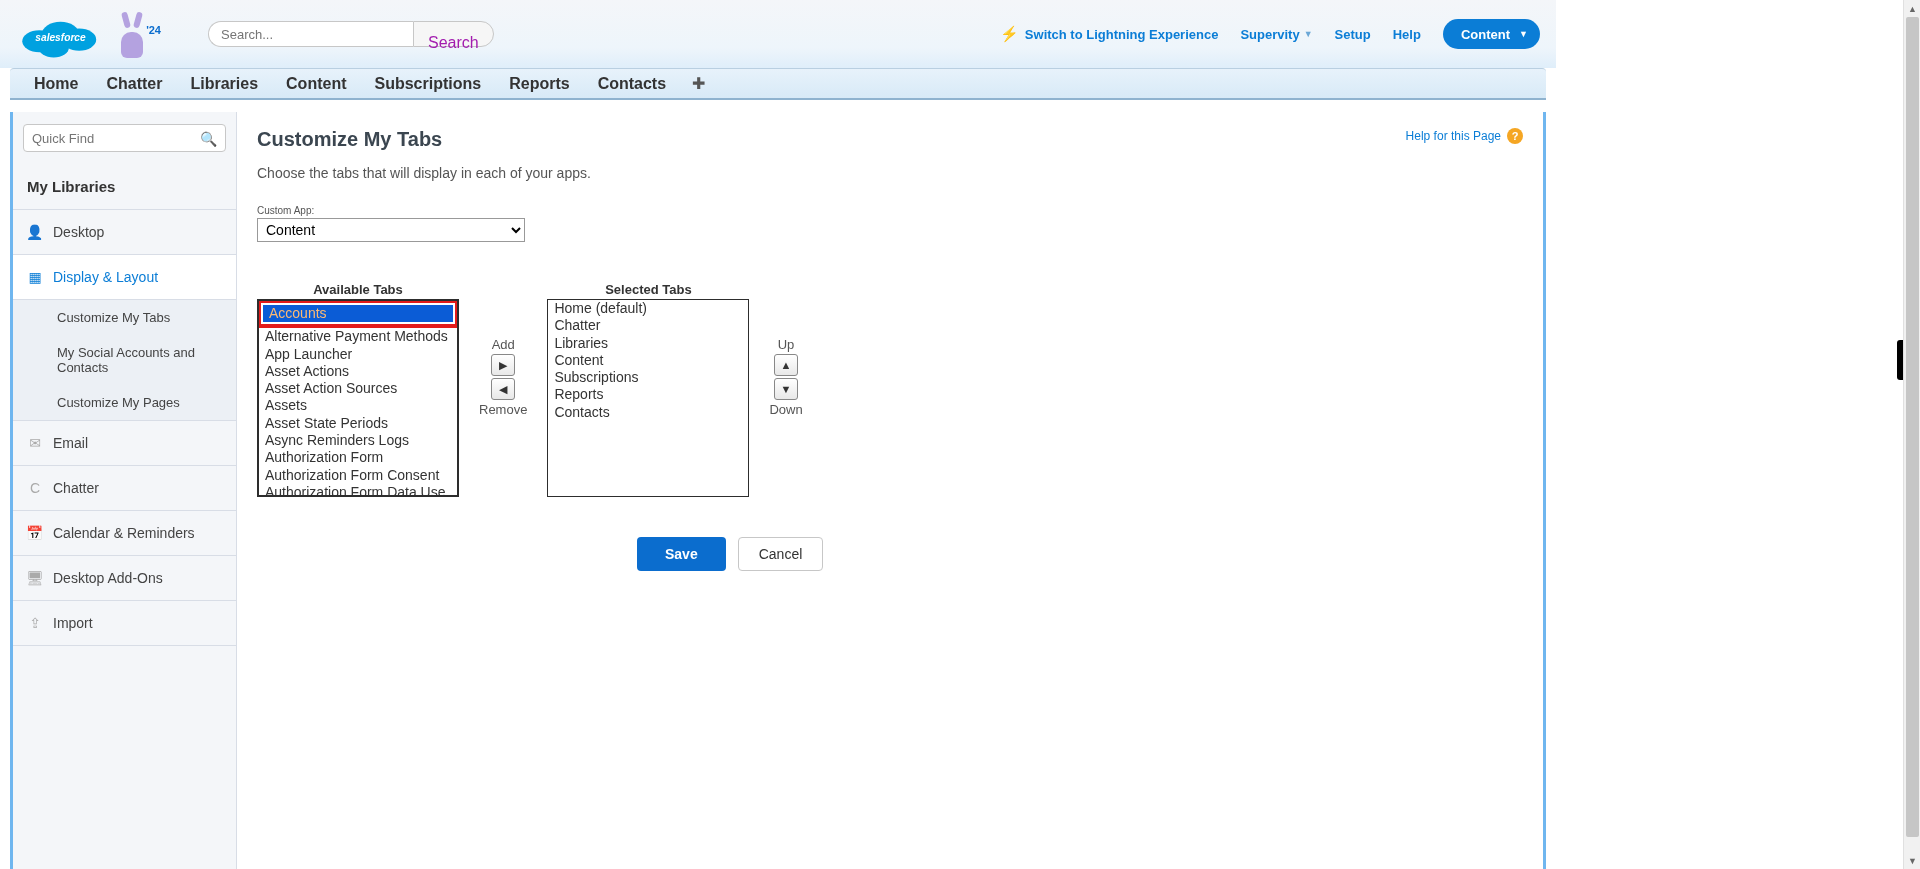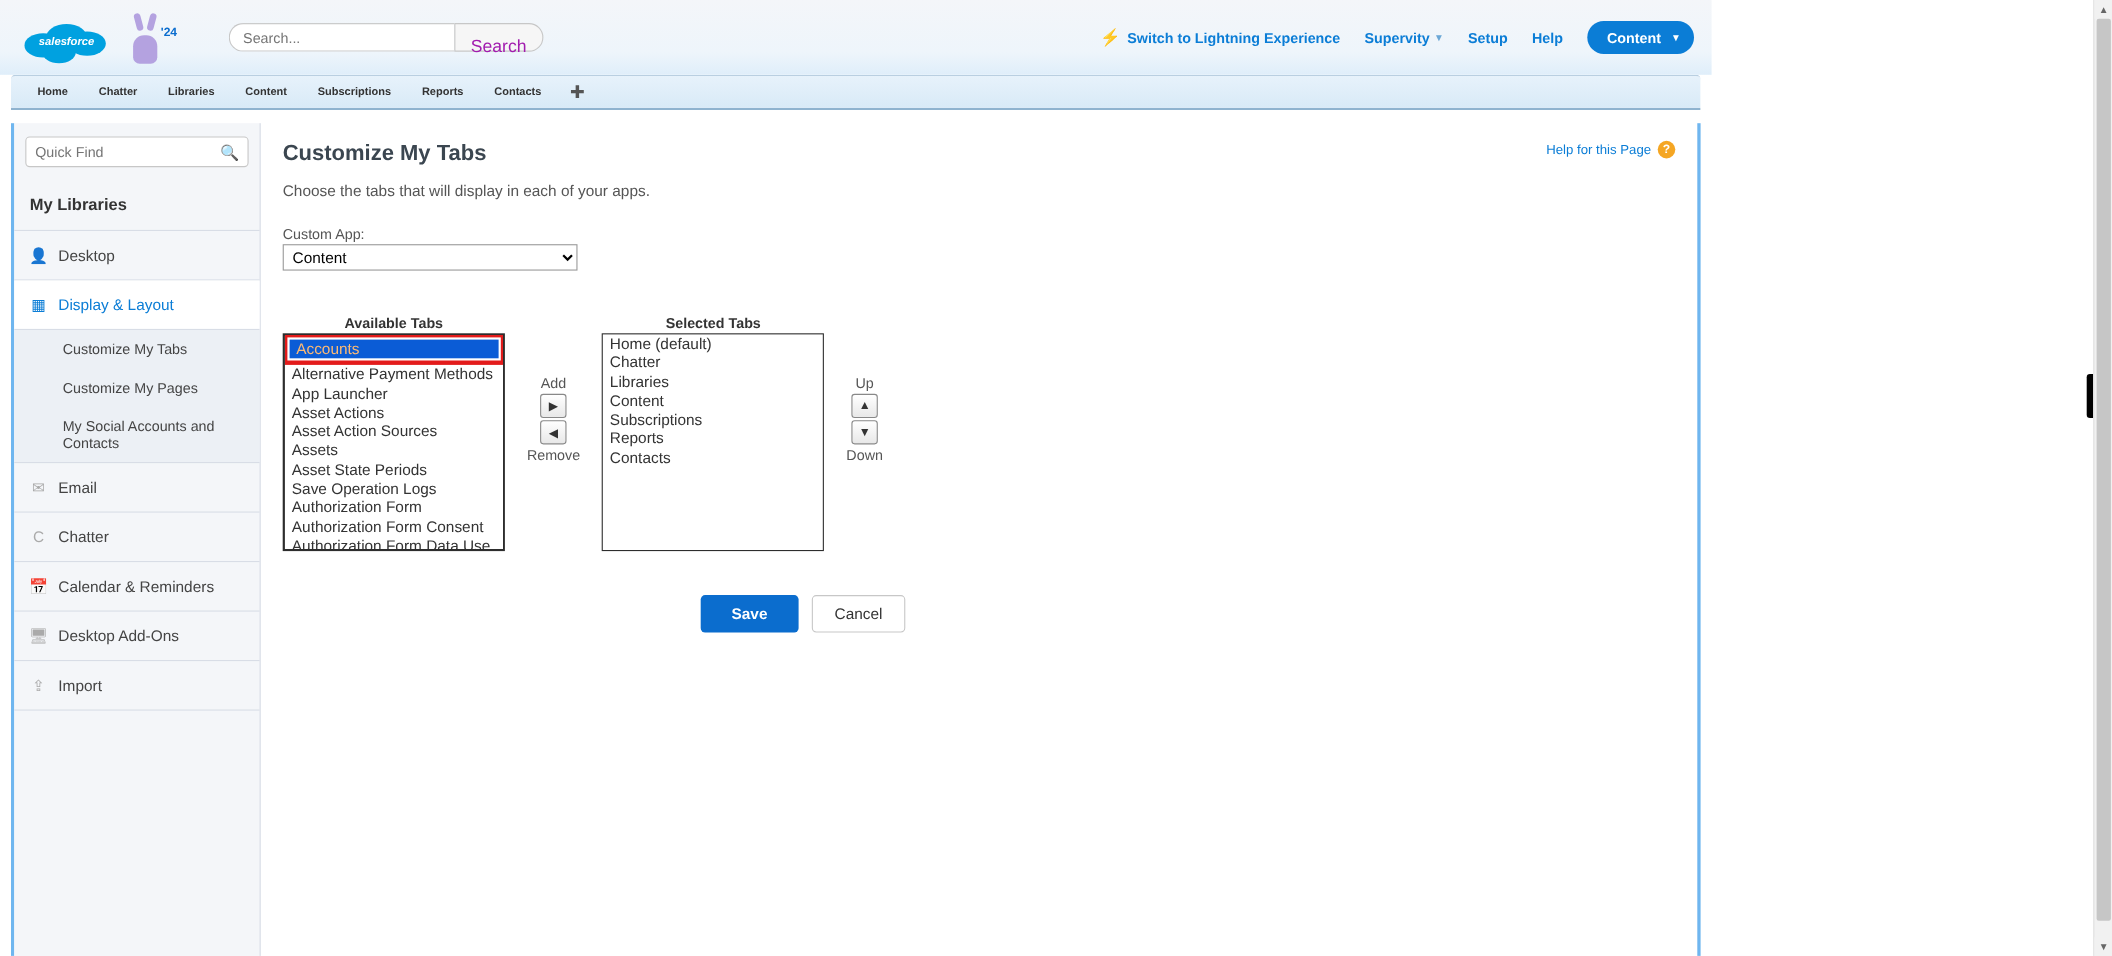--- a/index.html
+++ b/index.html
@@ -152,21 +152,21 @@
     align-items: center;
     padding-left: 10px;
     margin: 0 10px;
     border-radius: 4px 4px 0 0;
   }
   .navtab {
     padding: 0 14px;
     height: 15px;
     display: flex;
     align-items: center;
-    font-size: 10px;
+    font-size: 16px;
     font-weight: bold;
     color: #333;
     cursor: pointer;
   }
   .navtab-plus {
     font-size: 16px;
     color: #555;
     padding: 0 12px;
     cursor: pointer;
   }
@@ -295,21 +295,21 @@
     justify-content: center;
   }
 
   .desc {
     font-size: 14px;
     color: #555;
     margin-bottom: 24px;
   }
 
   .custom-app-label {
-    font-size: 13px;
+    font-size: 10px;
     color: #555;
     margin-bottom: 2px;
   }
   .custom-app-select {
     width: 268px;
     height: 24px;
     border: 1px solid #999;
     font-size: 14px;
     padding: 0 4px;
     background: #fff;
@@ -529,22 +529,22 @@
             <div class="sb-item">
               <span class="sb-icon">👤</span>
               <span>Desktop</span>
             </div>
             <div class="sb-item active">
               <span class="sb-icon">▦</span>
               <span>Display &amp; Layout</span>
             </div>
             <div class="sb-sub">
               <div class="sb-sub-item">Customize My Tabs</div>
+              <div class="sb-sub-item">My Social Accounts and Contacts</div>
               <div class="sb-sub-item">Customize My Pages</div>
-              <div class="sb-sub-item">My Social Accounts and Contacts</div>
             </div>
             <div class="sb-item">
               <span class="sb-icon">✉</span>
               <span>Email</span>
             </div>
             <div class="sb-item">
               <span class="sb-icon">C</span>
               <span>Chatter</span>
             </div>
             <div class="sb-item">
@@ -583,21 +583,21 @@
             <div class="listbox avail" id="available-listbox">
                 <div class="red-box">
                   <div class="lb-item selected">Accounts</div>
                 </div>
                 <div class="lb-item">Alternative Payment Methods</div>
                 <div class="lb-item">App Launcher</div>
                 <div class="lb-item">Asset Actions</div>
                 <div class="lb-item">Asset Action Sources</div>
                 <div class="lb-item">Assets</div>
                 <div class="lb-item">Asset State Periods</div>
-                <div class="lb-item">Save Operation Logs</div>
+                <div class="lb-item">Async Reminders Logs</div>
                 <div class="lb-item">Authorization Form</div>
                 <div class="lb-item">Authorization Form Consent</div>
                 <div class="lb-item">Authorization Form Data Use</div>
               </div>
           </div>
 
           <div class="addremove">
             <span>Add</span>
             <span class="arrow-btn">▶</span>
             <span class="arrow-btn">◀</span>

